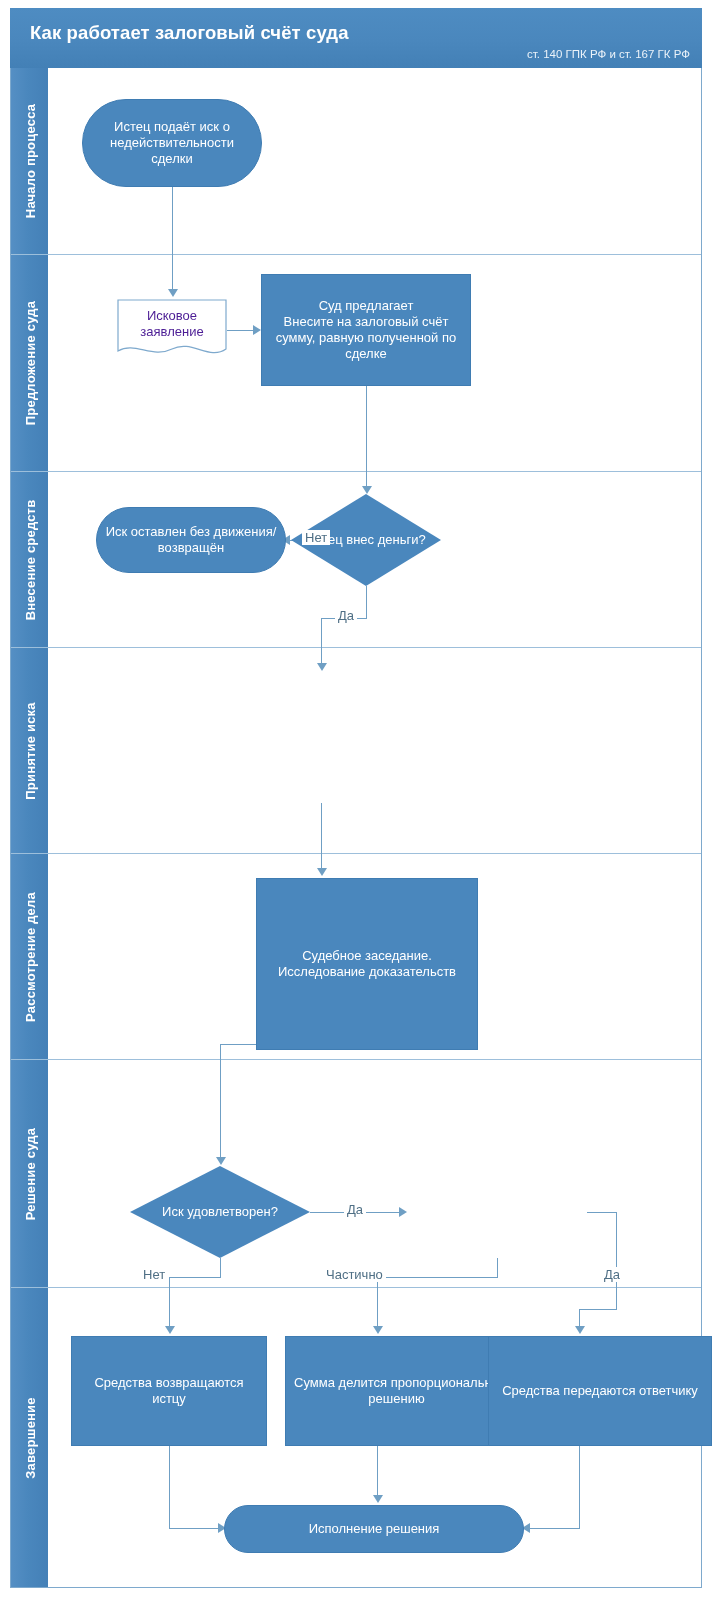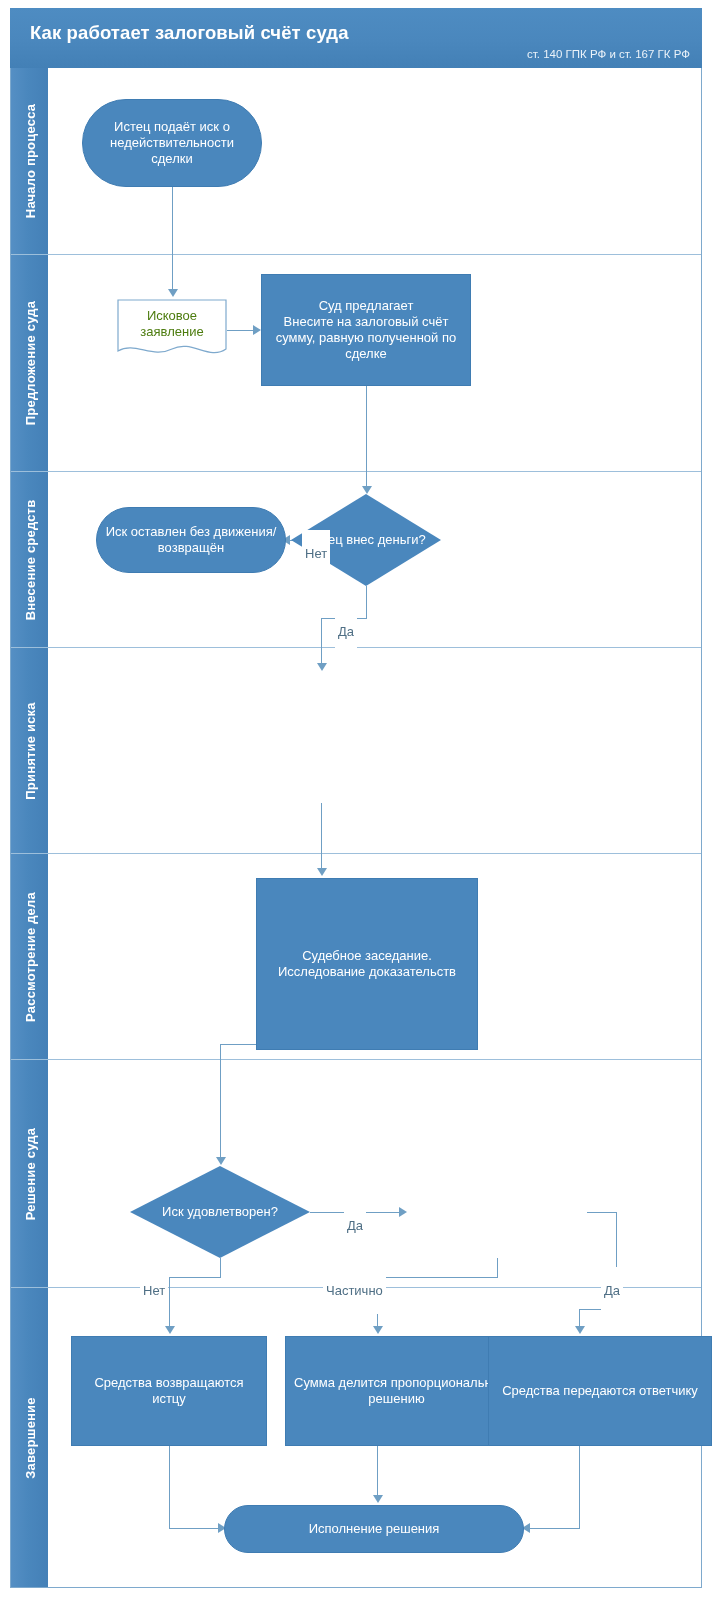--- a/index.html
+++ b/index.html
@@ -140,21 +140,21 @@
   }
   .node.decision .inner {
     position: relative;
     z-index: 2;
   }
 
   
   .node.document {
     background: transparent;
     border: none;
-    color: #4d7c0f;
+    color: #4c1d95;
     padding: 0;
   }
   .node.document .doc-svg {
     position: absolute;
     inset: 0;
     width: 100%;
     height: 100%;
   }
   .node.document .inner {
     position: relative;
@@ -191,21 +191,21 @@
     border-top: 5px solid transparent;
     border-bottom: 5px solid transparent;
     border-right: 8px solid #6f9fc4;
   }
 
   .edge-label {
     position: absolute;
     font-size: 13px;
     color: #4f6f85;
     background: #ffffff;
-    padding: 16px 3px;
+    padding: 0 3px;
     white-space: nowrap;
     z-index: 5;
   }
 </style>
 </head>
 <body>
 
 <div id="canvas">
 
   <div class="header-band">

